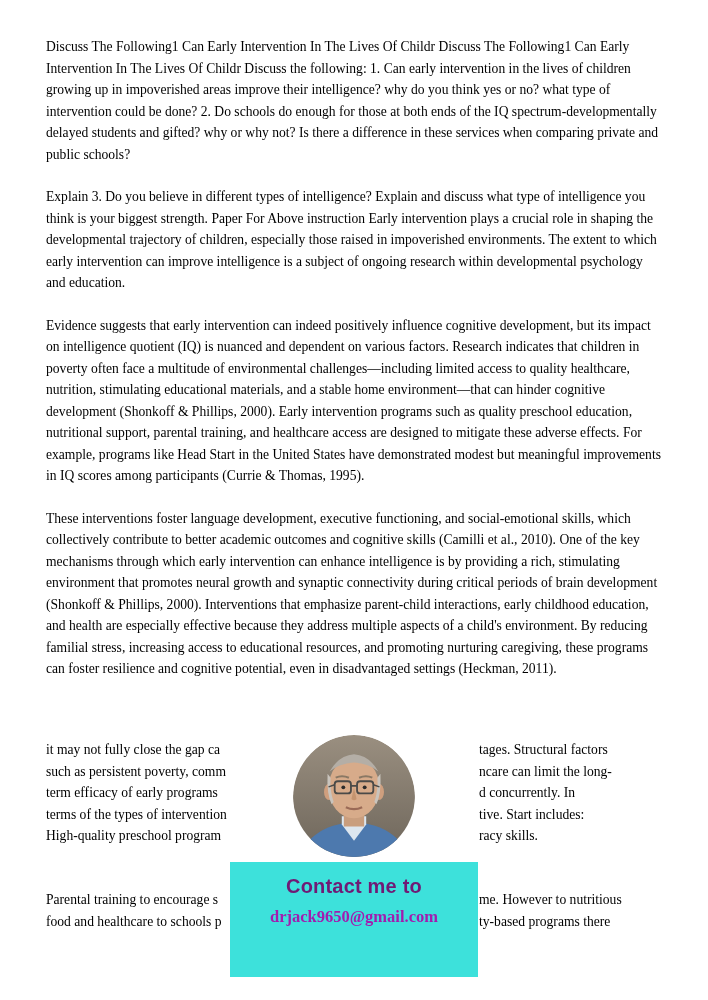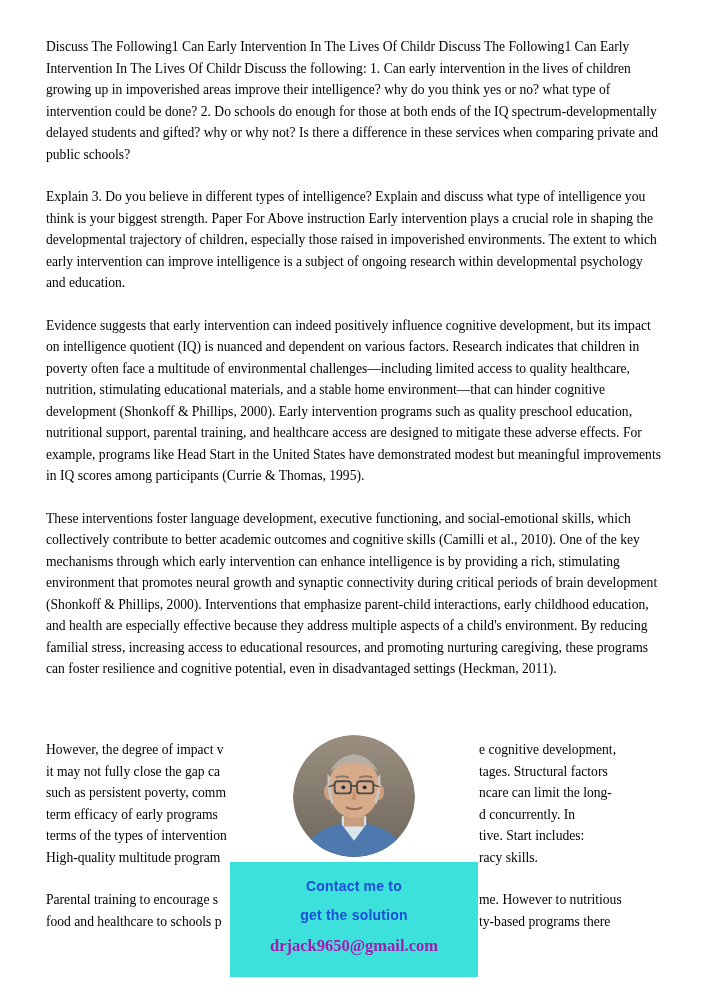--- a/index.html
+++ b/index.html
@@ -19,61 +19,57 @@
   .oline{position:relative;height:21.5px;white-space:nowrap;overflow:hidden;}
   .ol-right{position:absolute;left:433px;top:0;}
   
   .promo{position:absolute;left:230px;top:730px;width:248px;height:247px;z-index:5;}
   .promo-top{position:relative;height:132px;background:#ffffff;text-align:center;}
   .promo-photo{display:inline-block;margin-top:5px;border-radius:50%;overflow:hidden;}
   .promo-bottom{
     height:115px;background:#3de1db;text-align:center;
     font-family:"Liberation Sans", sans-serif;padding-top:10px;box-sizing:border-box;
   }
-  .promo-line{font-size:14px;font-weight:bold;color:#1d4ed8;line-height:29px;letter-spacing:.2px;}
+  .promo-line{font-size:20px;font-weight:bold;color:#701a75;line-height:29px;letter-spacing:.2px;}
   .promo-email{
     margin-top:5px;font-family:"Liberation Serif", serif;font-weight:bold;
     font-size:16.5px;color:#a21caf;line-height:22px;
   }
 </style>
 </head>
 <body>
 
 <div class="page">
 
   <div class="content">
     <p>Discuss The Following1 Can Early Intervention In The Lives Of Childr Discuss The Following1 Can Early Intervention In The Lives Of Childr Discuss the following: 1. Can early intervention in the lives of children growing up in impoverished areas improve their intelligence? why do you think yes or no? what type of intervention could be done? 2. Do schools do enough for those at both ends of the IQ spectrum-developmentally delayed students and gifted? why or why not? Is there a difference in these services when comparing private and public schools?</p>
     <p>Explain 3. Do you believe in different types of intelligence? Explain and discuss what type of intelligence you think is your biggest strength. Paper For Above instruction Early intervention plays a crucial role in shaping the developmental trajectory of children, especially those raised in impoverished environments. The extent to which early intervention can improve intelligence is a subject of ongoing research within developmental psychology and education.</p>
     <p>Evidence suggests that early intervention can indeed positively influence cognitive development, but its impact on intelligence quotient (IQ) is nuanced and dependent on various factors. Research indicates that children in poverty often face a multitude of environmental challenges—including limited access to quality healthcare, nutrition, stimulating educational materials, and a stable home environment—that can hinder cognitive development (Shonkoff &amp; Phillips, 2000). Early intervention programs such as quality preschool education, nutritional support, parental training, and healthcare access are designed to mitigate these adverse effects. For example, programs like Head Start in the United States have demonstrated modest but meaningful improvements in IQ scores among participants (Currie &amp; Thomas, 1995).</p>
     <p>These interventions foster language development, executive functioning, and social-emotional skills, which collectively contribute to better academic outcomes and cognitive skills (Camilli et al., 2010). One of the key mechanisms through which early intervention can enhance intelligence is by providing a rich, stimulating environment that promotes neural growth and synaptic connectivity during critical periods of brain development (Shonkoff &amp; Phillips, 2000). Interventions that emphasize parent-child interactions, early childhood education, and health are especially effective because they address multiple aspects of a child's environment. By reducing familial stress, increasing access to educational resources, and promoting nurturing caregiving, these programs can foster resilience and cognitive potential, even in disadvantaged settings (Heckman, 2011).</p>
   </div>
 
   <div class="opara opara-5">
     <div class="oline">
-      <span class="ol-left">However, the degree of impact v</span>
-      <span class="ol-right">e cognitive development,</span>
-    </div>
-    <div class="oline">
       <span class="ol-left">it may not fully close the gap ca</span>
       <span class="ol-right">tages. Structural factors</span>
     </div>
     <div class="oline">
       <span class="ol-left">such as persistent poverty, comm</span>
       <span class="ol-right">ncare can limit the long-</span>
     </div>
     <div class="oline">
       <span class="ol-left">term efficacy of early programs</span>
       <span class="ol-right">d concurrently. In</span>
     </div>
     <div class="oline">
       <span class="ol-left">terms of the types of intervention</span>
       <span class="ol-right">tive. Start includes:</span>
     </div>
     <div class="oline">
-      <span class="ol-left">High-quality multitude program</span>
+      <span class="ol-left">High-quality preschool program</span>
       <span class="ol-right">racy skills.</span>
     </div>
   </div>
 
   <div class="opara opara-6">
     <div class="oline">
       <span class="ol-left">Parental training to encourage s</span>
       <span class="ol-right">me. However to nutritious</span>
     </div>
     <div class="oline">
@@ -116,18 +112,17 @@
             <circle cx="49.5" cy="51.5" r="1.9" fill="#2b2b2b"></circle>
             <circle cx="70.5" cy="51.5" r="1.9" fill="#2b2b2b"></circle>
             <path d="M60,52 L57.5,63 Q60,65.5 62.5,63 Z" fill="#c4946f"></path>
             <path d="M52,71 Q60,75 68,71" stroke="#9a6a56" stroke-width="2.2" fill="none"></path>
           </g>
         </svg>
       </span>
     </div>
     <div class="promo-bottom" style="background: rgb(61, 225, 219);">
       <div class="promo-line">Contact me to</div>
-      <div class="promo-line">get the solution</div>
       <div class="promo-email">drjack9650@gmail.com</div>
     </div>
   </div>
 
 </div>
 
 </body></html>

